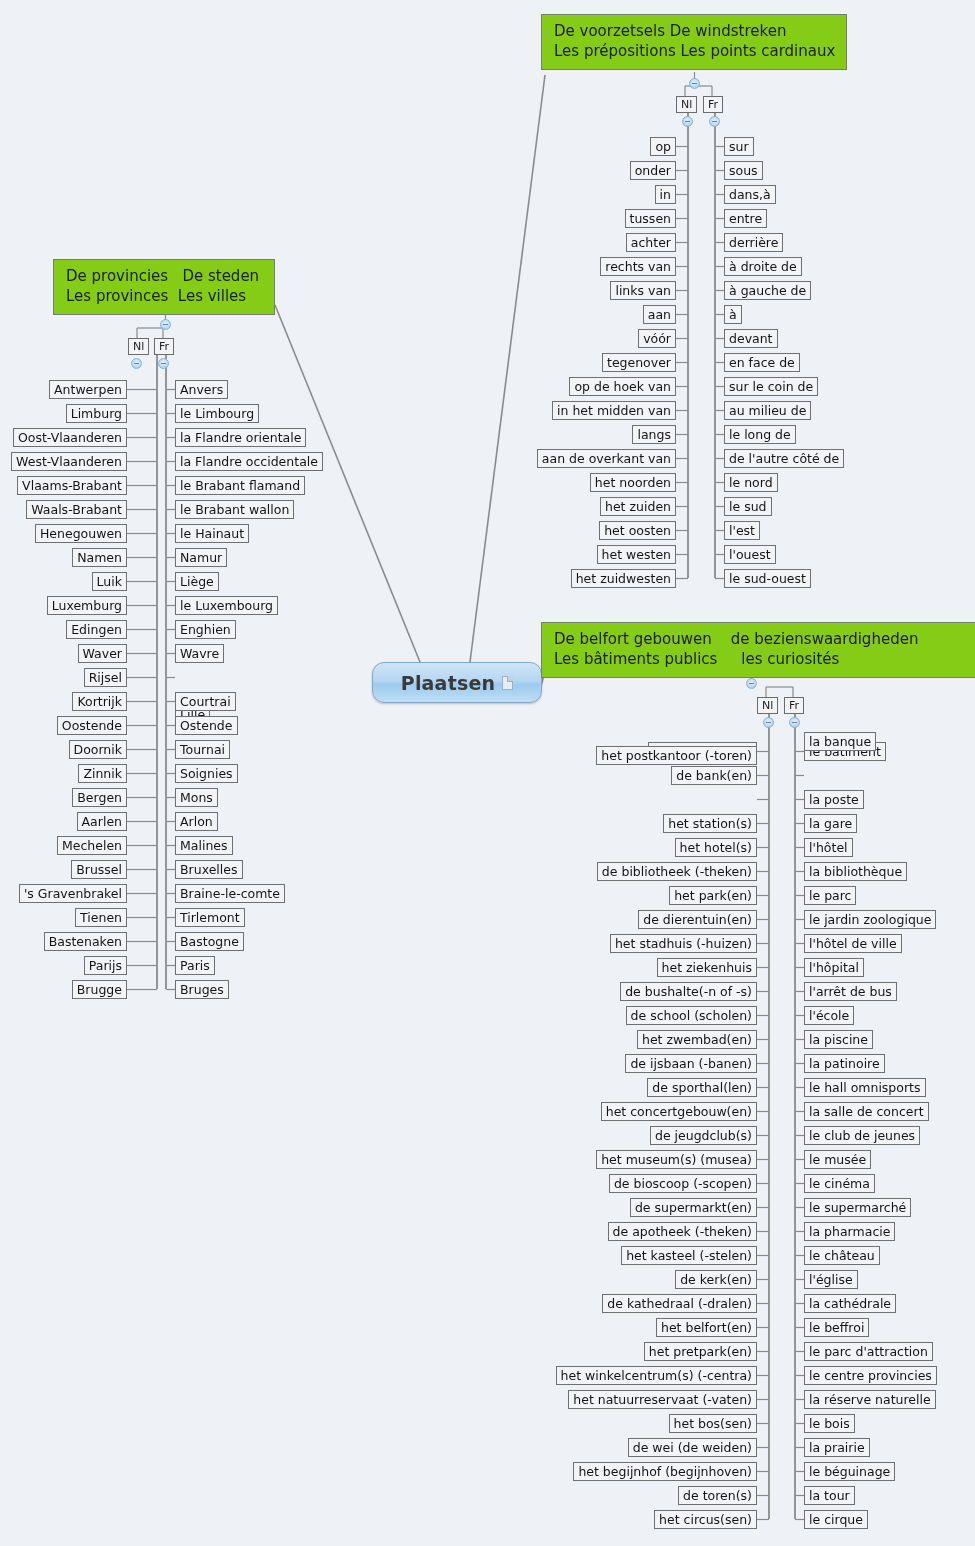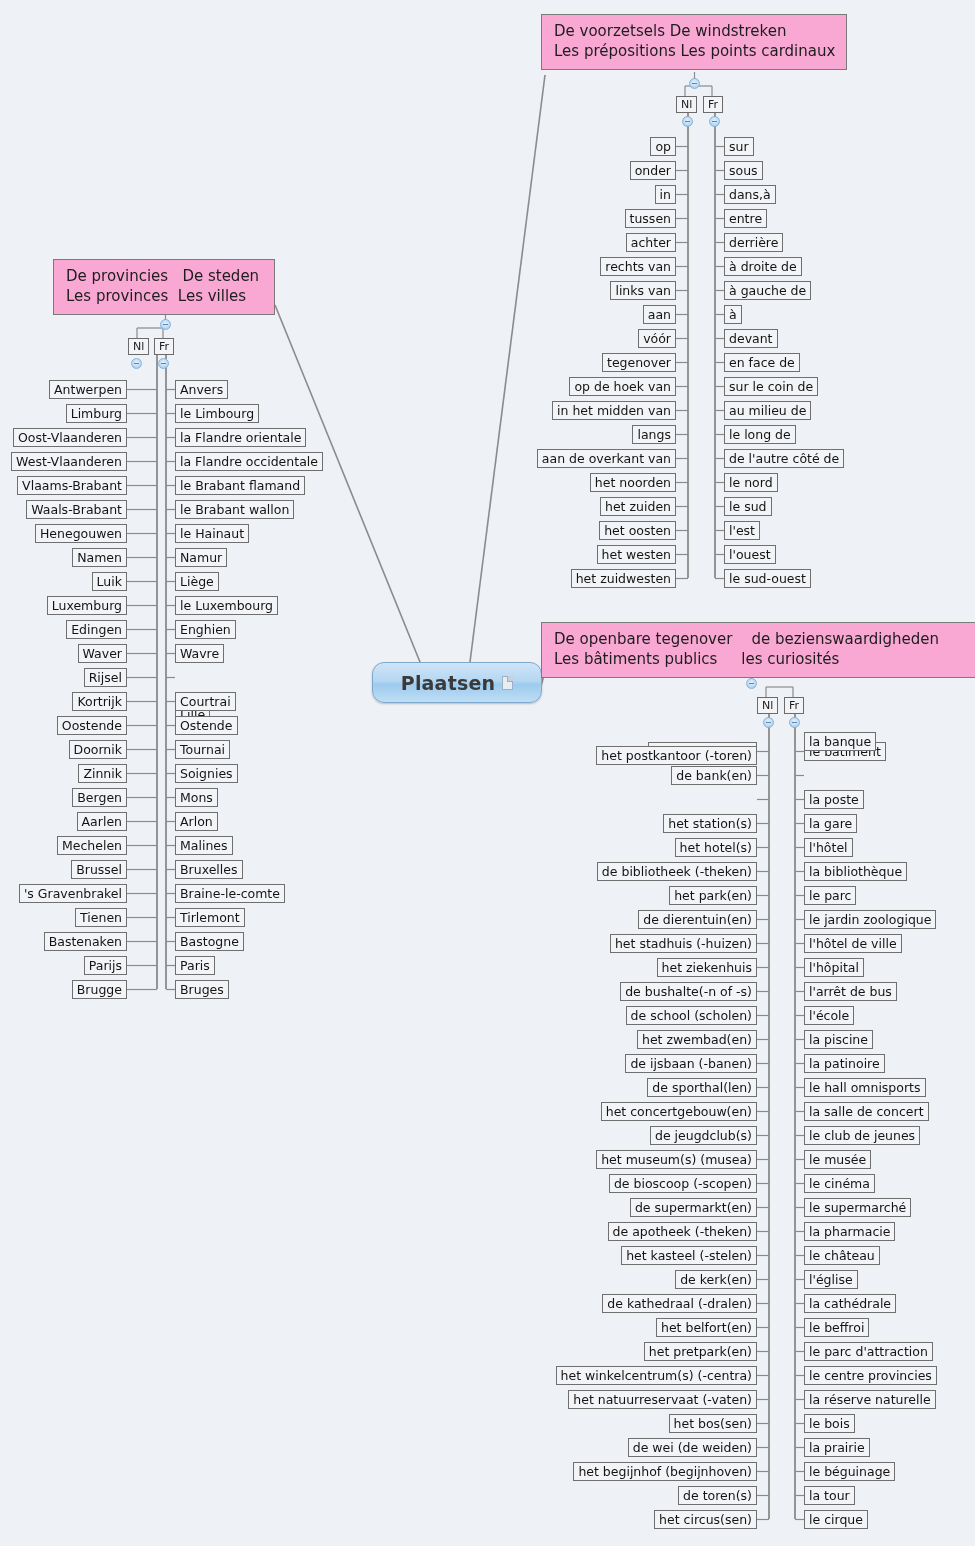--- a/index.html
+++ b/index.html
@@ -53,21 +53,21 @@
     position: absolute;
     top: -1px; right: -1px;
     width: 5px; height: 5px;
     background: #c5d2de;
     border-left: 1px solid #9bb0c4;
     border-bottom: 1px solid #9bb0c4;
   }
   
   .topic {
     position: absolute;
-    background: #f9a8d4;
+    background: #84cc16;
     border: 1px solid #7a7a7a;
     padding: 6px 10px 7px 12px;
     font-size: 15px;
     color: #1d1d1d;
     line-height: 1.35;
     white-space: pre;
   }
   
   .lang {
     position: absolute;
@@ -406,21 +406,21 @@
       <div class="leaf" style="top: 401px; left: 724px;">au milieu de</div>
       <div class="leaf" style="top: 425px; left: 724px;">le long de</div>
       <div class="leaf" style="top: 449px; left: 724px;">de l'autre côté de</div>
       <div class="leaf" style="top: 473px; left: 724px;">le nord</div>
       <div class="leaf" style="top: 497px; left: 724px;">le sud</div>
       <div class="leaf" style="top: 521px; left: 724px;">l'est</div>
       <div class="leaf" style="top: 545px; left: 724px;">l'ouest</div>
       <div class="leaf" style="top: 569px; left: 724px;">le sud-ouest</div>
     </div>
   <div id="branch-2">
-      <div class="topic" style="left: 541px; top: 622px; width: 437px;"><div>De openbare tegenover    de bezienswaardigheden</div><div>Les bâtiments publics     les curiosités</div></div>
+      <div class="topic" style="left: 541px; top: 622px; width: 437px;"><div>De belfort gebouwen    de bezienswaardigheden</div><div>Les bâtiments publics     les curiosités</div></div>
       <div class="toggle" style="left: 746px; top: 678px;"></div>
       <div class="toggle" style="left: 763px; top: 717px;"></div>
       <div class="toggle" style="left: 789px; top: 717px;"></div>
       <div class="lang" style="left: 757px; top: 697px;">Nl</div>
       <div class="lang" style="left: 784px; top: 697px;">Fr</div>
       <div class="leaf right-aligned" style="top: 742px; right: 218px;">het gebouw(en)</div>
       <div class="leaf right-aligned" style="top: 766px; right: 218px;">de bank(en)</div>
       <div class="leaf right-aligned" style="top: 746px; right: 218px;">het postkantoor (-toren)</div>
       <div class="leaf right-aligned" style="top: 814px; right: 218px;">het station(s)</div>
       <div class="leaf right-aligned" style="top: 838px; right: 218px;">het hotel(s)</div>

